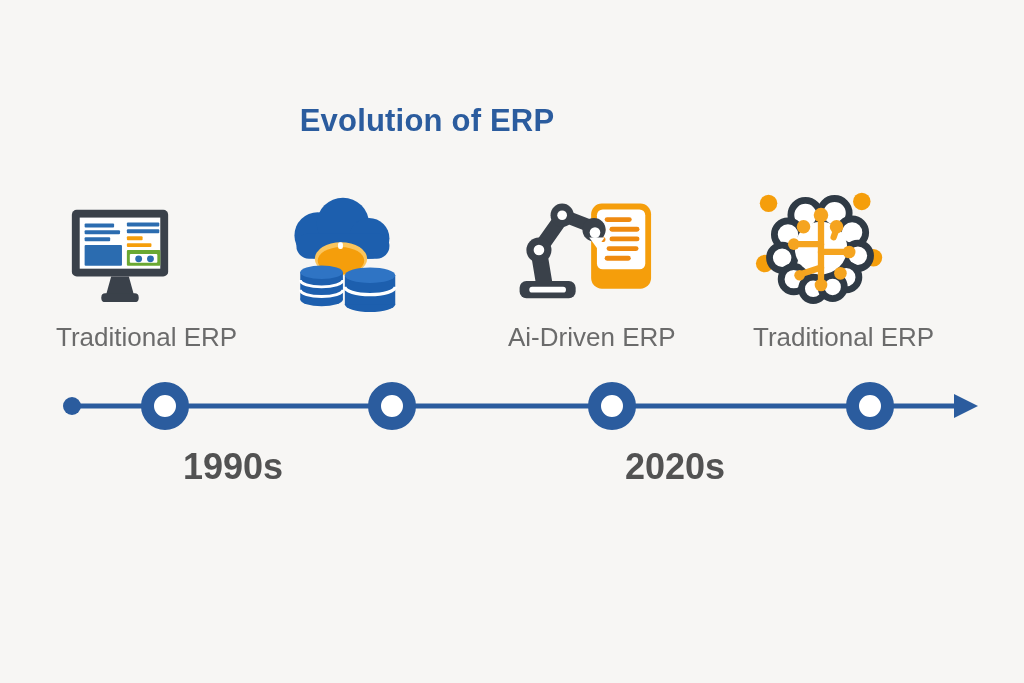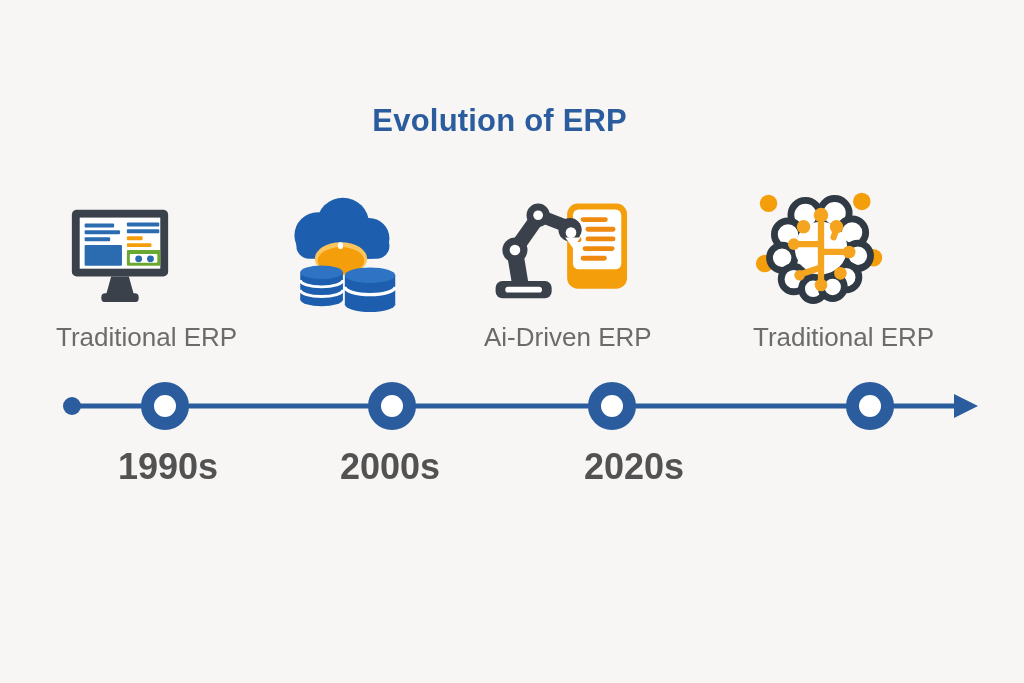--- a/index.html
+++ b/index.html
@@ -5,27 +5,27 @@
   :root{
     --accent_blue:#2b5c9e; --icon_blue:#1d5fae; --icon_blue_light:#2f74c4;
     --content_blue:#2b6cb0; --orange:#f59e0b; --orange_deep:#ef8a10;
     --orange_light:#fbc55d; --dark_slate:#3a414a; --brain_slate:#2f3a45;
     --green:#6aa832; --label_gray:#6b6b6b; --year_gray:#525252; --background:#f7f6f4;
   }
   *{margin:0;padding:0;box-sizing:border-box;}
   html,body{width:1024px;height:683px;}
   body{font-family:"Liberation Sans",sans-serif;background:var(--background);}
   .canvas{position:relative;width:1024px;height:683px;background:var(--background);overflow:hidden;}
-  .title{position:absolute;left:227px;top:103px;width:400px;text-align:right;
+  .title{position:absolute;left:227px;top:103px;width:400px;text-align:center;
          font-size:31px;font-weight:700;color:var(--accent_blue);letter-spacing:.2px;}
   .stage{position:absolute;top:180px;width:230px;display:flex;flex-direction:column;align-items:flex-start;}
   .icon-wrap{height:140px;display:flex;align-items:center;justify-content:center;}
   .stage-label{margin-top:2px;font-size:26px;color:var(--label_gray);white-space:nowrap;}
   .timeline-svg{position:absolute;left:0;top:346px;}
-  .year{position:absolute;top:446px;width:230px;text-align:center;
+  .year{position:absolute;top:446px;width:230px;text-align:right;
         font-size:36px;font-weight:700;color:var(--year_gray);white-space:nowrap;}
 </style>
 </head>
 <body>
 
 <div class="canvas">
 
   <div class="title">Evolution of ERP</div>
 
   <div class="stage" style="left:56px">
@@ -69,21 +69,21 @@
         <path d="M24,96 a22,7 0 0 0 44,0" fill="none" stroke="#ffffff" stroke-width="3"></path>
         <path d="M24,106 a22,7 0 0 0 44,0" fill="none" stroke="#ffffff" stroke-width="3"></path>
         <ellipse cx="96" cy="121" rx="26" ry="8" fill="var(--icon_blue)"></ellipse>
         <rect x="70" y="91" width="52" height="30" fill="var(--icon_blue)"></rect>
         <ellipse cx="96" cy="91" rx="26" ry="8" fill="var(--icon_blue_light)"></ellipse>
         <path d="M70,103 a26,8 0 0 0 52,0" fill="none" stroke="#ffffff" stroke-width="3.5"></path>
       </svg>
     </div>
   </div>
 
-  <div class="stage" style="left:484px">
+  <div class="stage" style="left:508px">
     <div class="icon-wrap">
       <svg width="145" height="121" viewBox="0 0 150 125" aria-hidden="true">
         <rect x="86" y="14" width="62" height="88" rx="11" fill="var(--orange)"></rect>
         <rect x="92" y="20" width="50" height="62" rx="6" fill="#ffffff"></rect>
         <rect x="100" y="28" width="28" height="5" rx="2.5" fill="var(--orange_deep)"></rect>
         <circle cx="98" cy="41" r="2.8" fill="var(--orange_deep)"></circle>
         <rect x="105" y="38" width="31" height="5" rx="2.5" fill="var(--orange_deep)"></rect>
         <circle cx="98" cy="51" r="2.8" fill="var(--orange_deep)"></circle>
         <rect x="105" y="48" width="31" height="5" rx="2.5" fill="var(--orange_deep)"></rect>
         <rect x="102" y="58" width="33" height="5" rx="2.5" fill="var(--orange_deep)"></rect>
@@ -149,16 +149,15 @@
     <line x1="64" y1="60" x2="958" y2="60" stroke="var(--accent_blue)" stroke-width="5"></line>
     <circle cx="72" cy="60" r="9" fill="var(--accent_blue)"></circle>
     <polygon points="954,48 978,60 954,72" fill="var(--accent_blue)"></polygon>
     <circle cx="165" cy="60" r="17.5" fill="#ffffff" stroke="var(--accent_blue)" stroke-width="13"></circle>
     <circle cx="392" cy="60" r="17.5" fill="#ffffff" stroke="var(--accent_blue)" stroke-width="13"></circle>
     <circle cx="612" cy="60" r="17.5" fill="#ffffff" stroke="var(--accent_blue)" stroke-width="13"></circle>
     <circle cx="870" cy="60" r="17.5" fill="#ffffff" stroke="var(--accent_blue)" stroke-width="13"></circle>
   </svg>
 
   <div class="year" style="left:53px">1990s</div>
-  <div class="year" style="left:275px">2000s</div>
-  <div class="year" style="left:519px">2020s</div>
+  <div class="year" style="left:495px">2020s</div>
 
 </div>
 
 </body></html>

